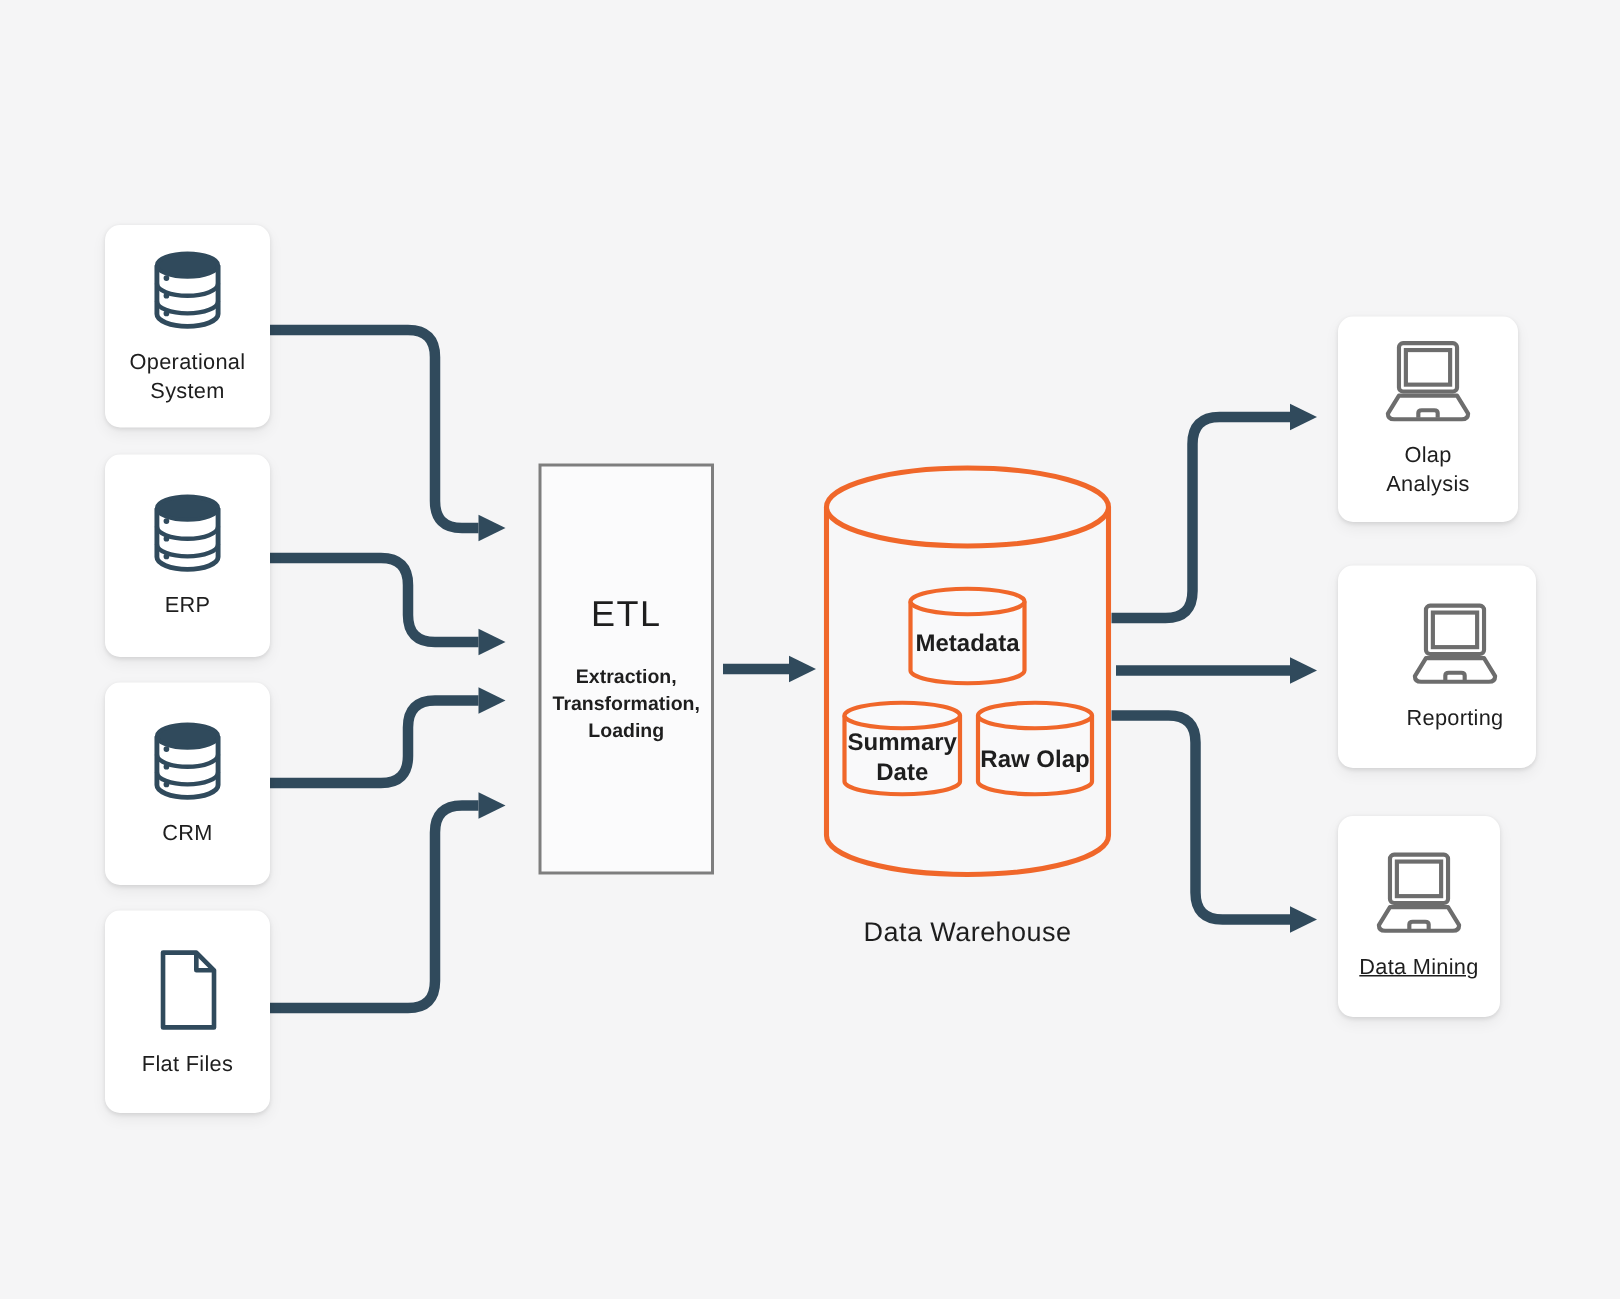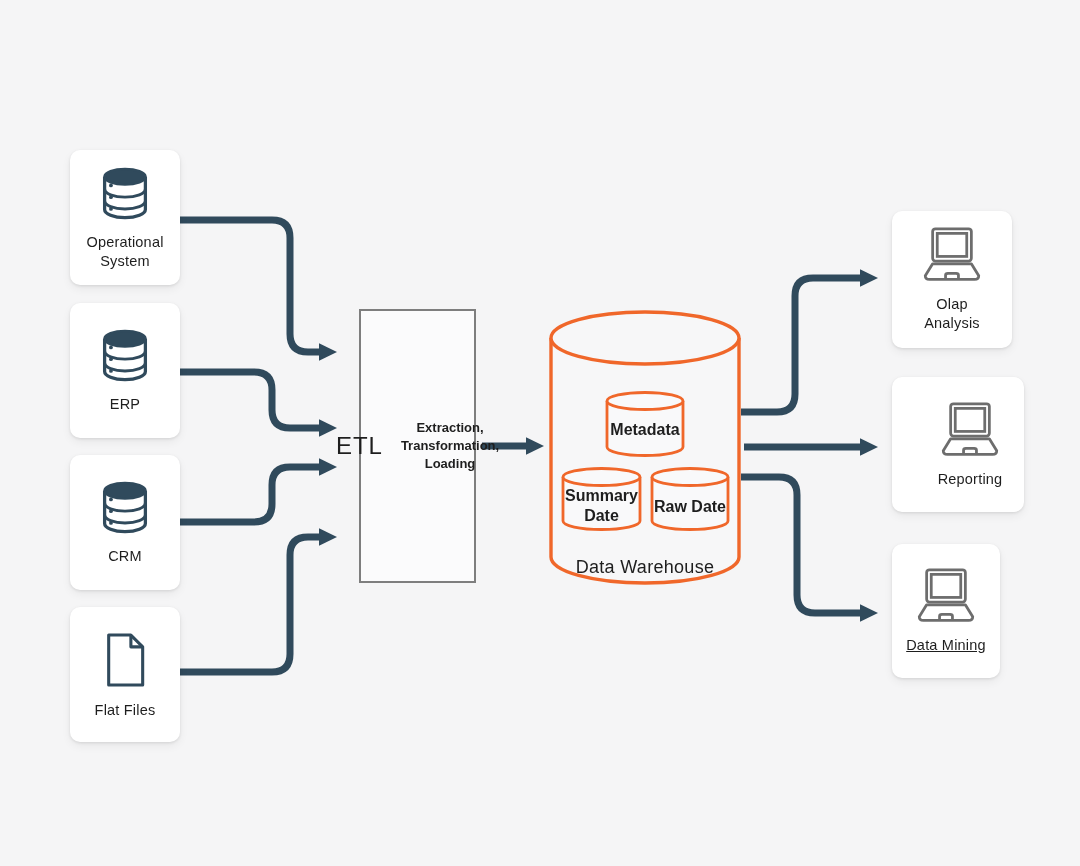--- a/index.html
+++ b/index.html
@@ -20,30 +20,30 @@
   .card-opsys     { left:70px;  top:150px; width:110px; height:135px; }
   .card-erp       { left:70px;  top:303px; width:110px; height:135px; }
   .card-crm       { left:70px;  top:455px; width:110px; height:135px; }
   .card-flatfiles { left:70px;  top:607px; width:110px; height:135px; }
   .card-olap      { left:892px; top:211px; width:120px; height:137px; }
   .card-reporting { left:892px; top:377px; width:108px; height:135px;padding-left:24px; }
   .card-mining    { left:892px; top:544px; width:108px; height:134px;text-decoration:underline; }
   .etl-box {
     position:absolute; left:359px; top:309px; width:117px; height:274px;
     box-sizing:border-box; background:#fbfbfc; border:2px solid #7e7e7e;
-    display:flex; flex-direction:row; align-items:center; justify-content:center;
+    display:flex; flex-direction:column; align-items:center; justify-content:center;
     gap:18px; text-align:center;
   }
   .etl-title { font-size:24px; letter-spacing:1px; color:#1e1e1e; }
   .etl-sub   { font-size:13px; font-weight:bold; line-height:1.4; white-space:pre-line; }
   .cyl-label { position:absolute; font-size:16px; font-weight:bold; text-align:center; line-height:1.25; }
   .lbl-metadata { left:607px; top:420px; width:76px; }
   .lbl-summary  { left:560px; top:486px; width:83px; }
   .lbl-raw      { left:650px; top:497px; width:80px; }
-  .dw-title { position:absolute; left:545px; top:557px; width:200px; text-align:center; font-size:18px; letter-spacing:.3px; }
+  .dw-title { position:absolute; left:545px; top:611px; width:200px; text-align:center; font-size:18px; letter-spacing:.3px; }
 </style>
 </head>
 <body>
 
 <svg class="overlay" viewBox="0 0 1080 866">
   <defs>
     <marker id="ah" markerUnits="userSpaceOnUse" markerWidth="20" markerHeight="22" refX="1" refY="10" orient="auto">
       <path d="M1,1.2 L19,10 L1,18.8 Z" fill="#304a5c"></path>
     </marker>
 
@@ -127,21 +127,21 @@
 
 <div class="etl-box">
   <div class="etl-title">ETL</div>
   <div class="etl-sub">Extraction,
 Transformation,
 Loading</div>
 </div>
 
 <div class="cyl-label lbl-metadata">Metadata</div>
 <div class="cyl-label lbl-summary">Summary Date</div>
-<div class="cyl-label lbl-raw">Raw Date</div>
+<div class="cyl-label lbl-raw">Raw Olap</div>
 <div class="dw-title">Data Warehouse</div>
 
 <div class="card card-olap">
   <svg width="74" height="59">
       <use href="#laptop-icon"></use>
     </svg>
   <div class="card-label">Olap Analysis</div>
 </div>
 <div class="card card-reporting">
   <svg width="74" height="59">

